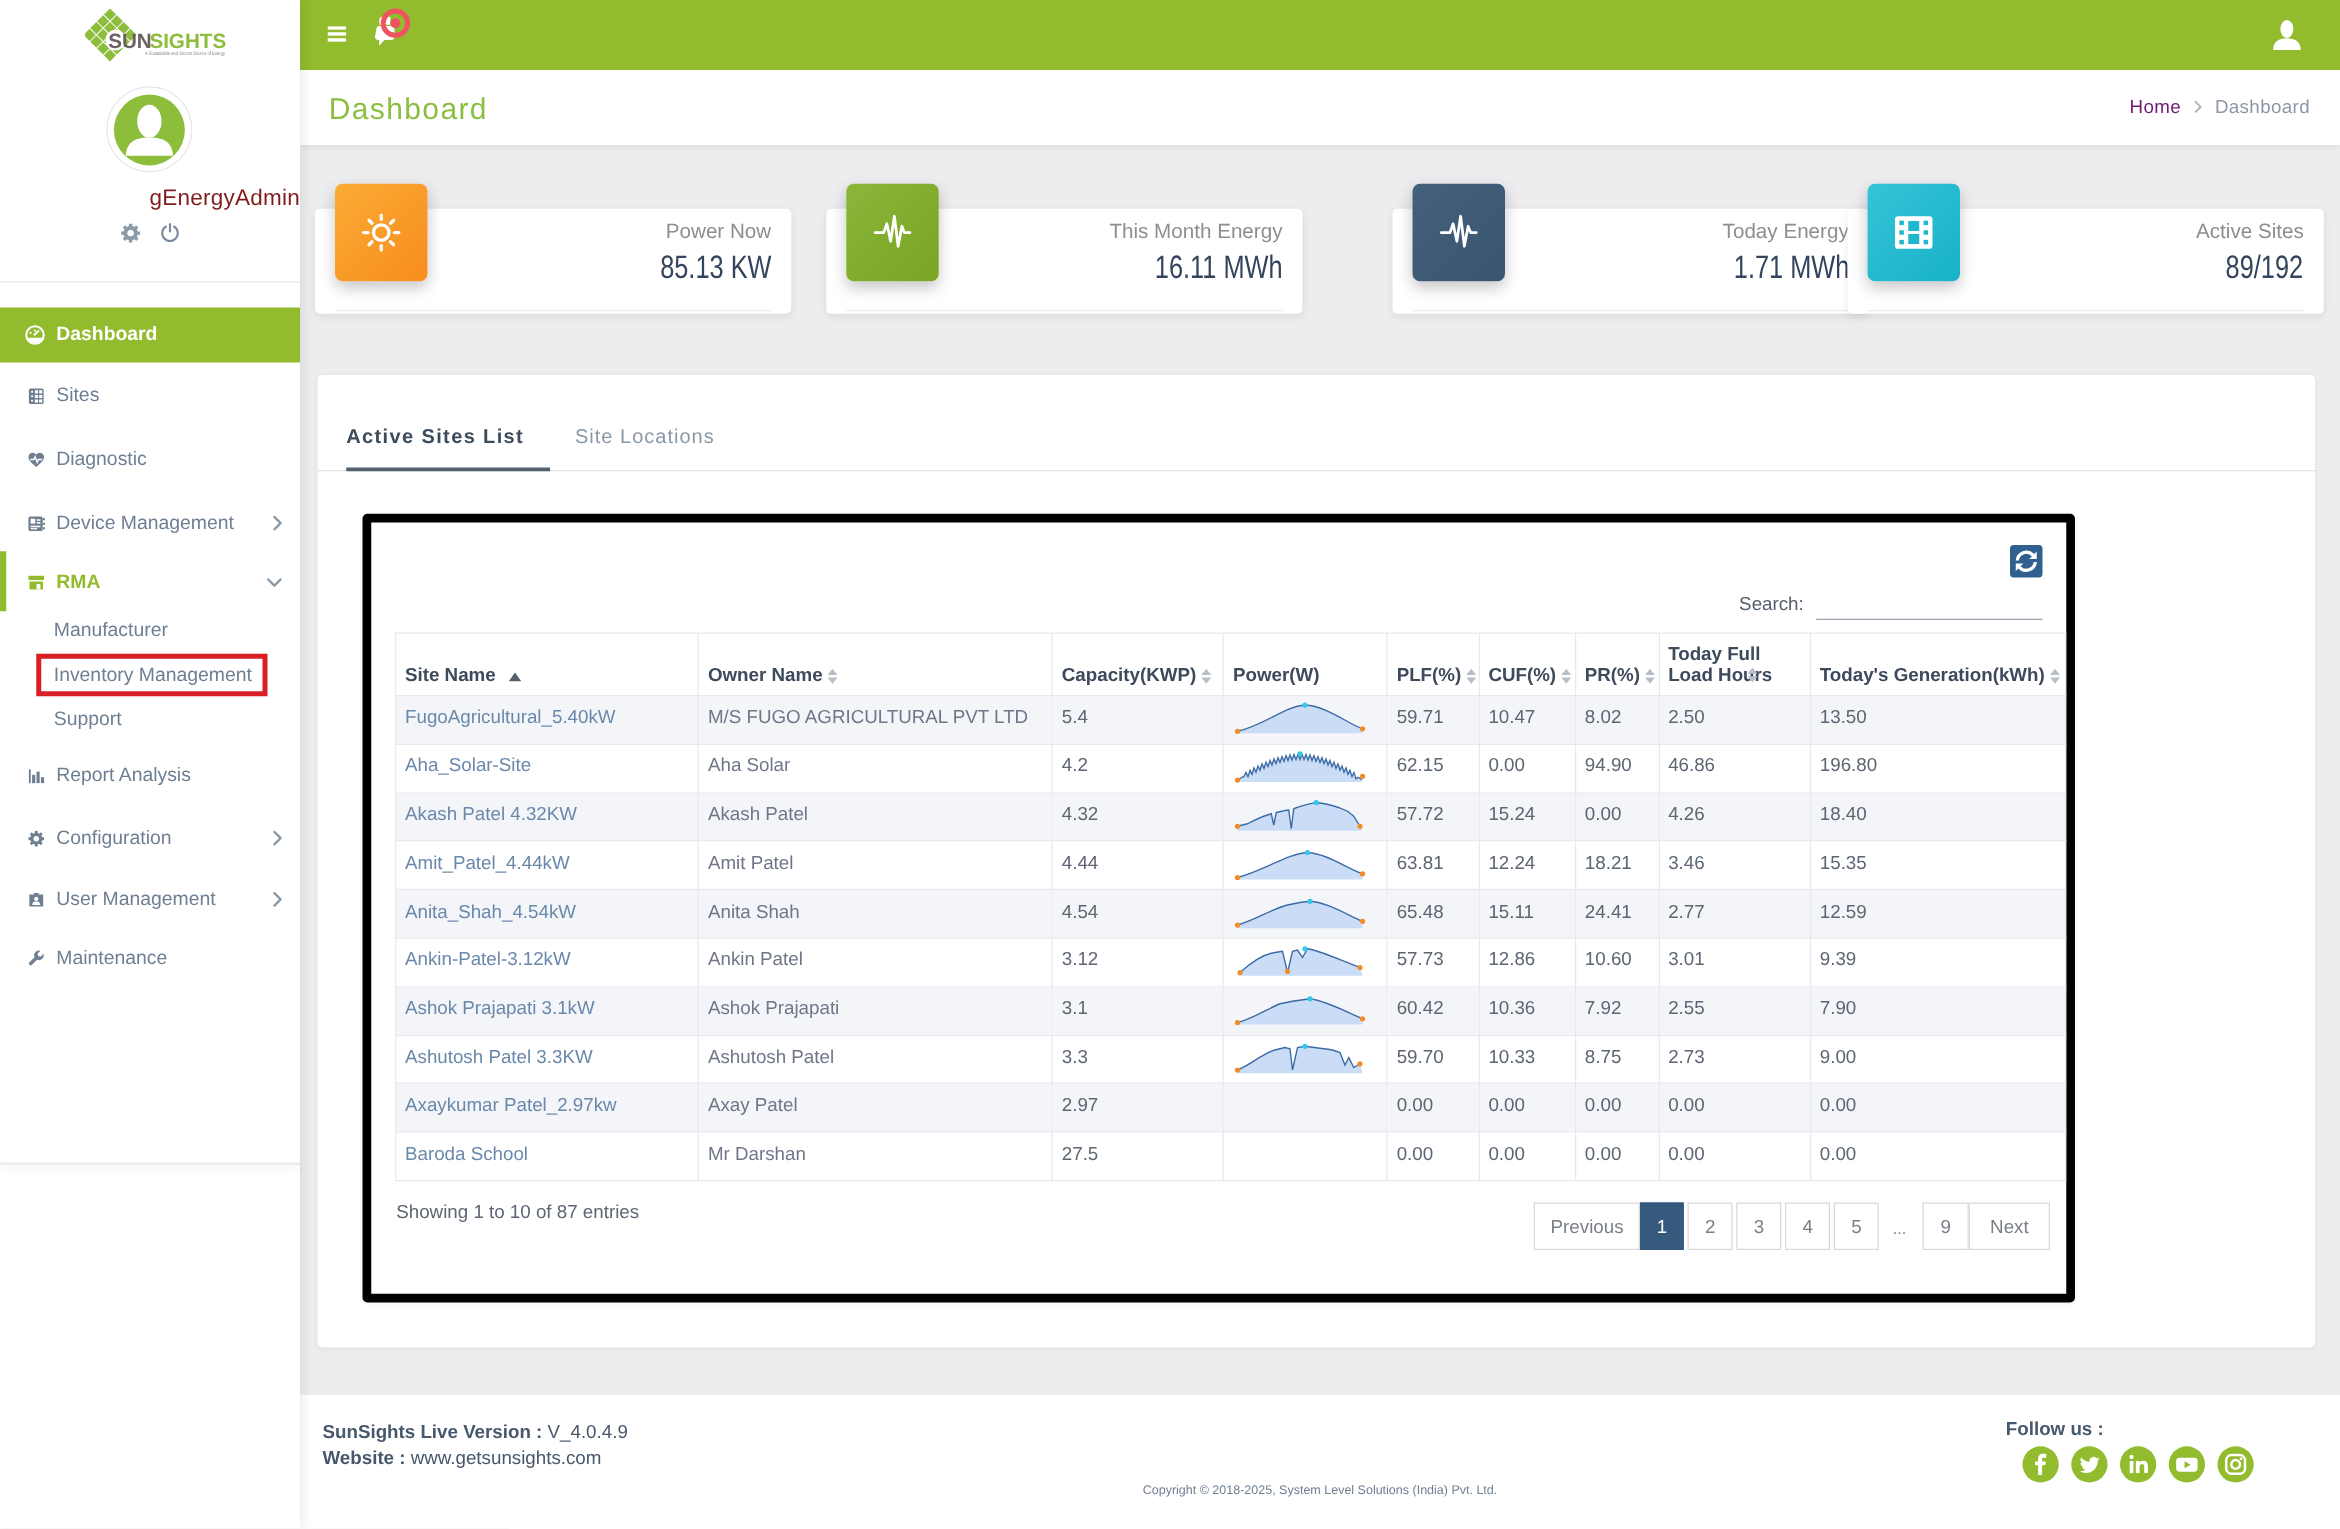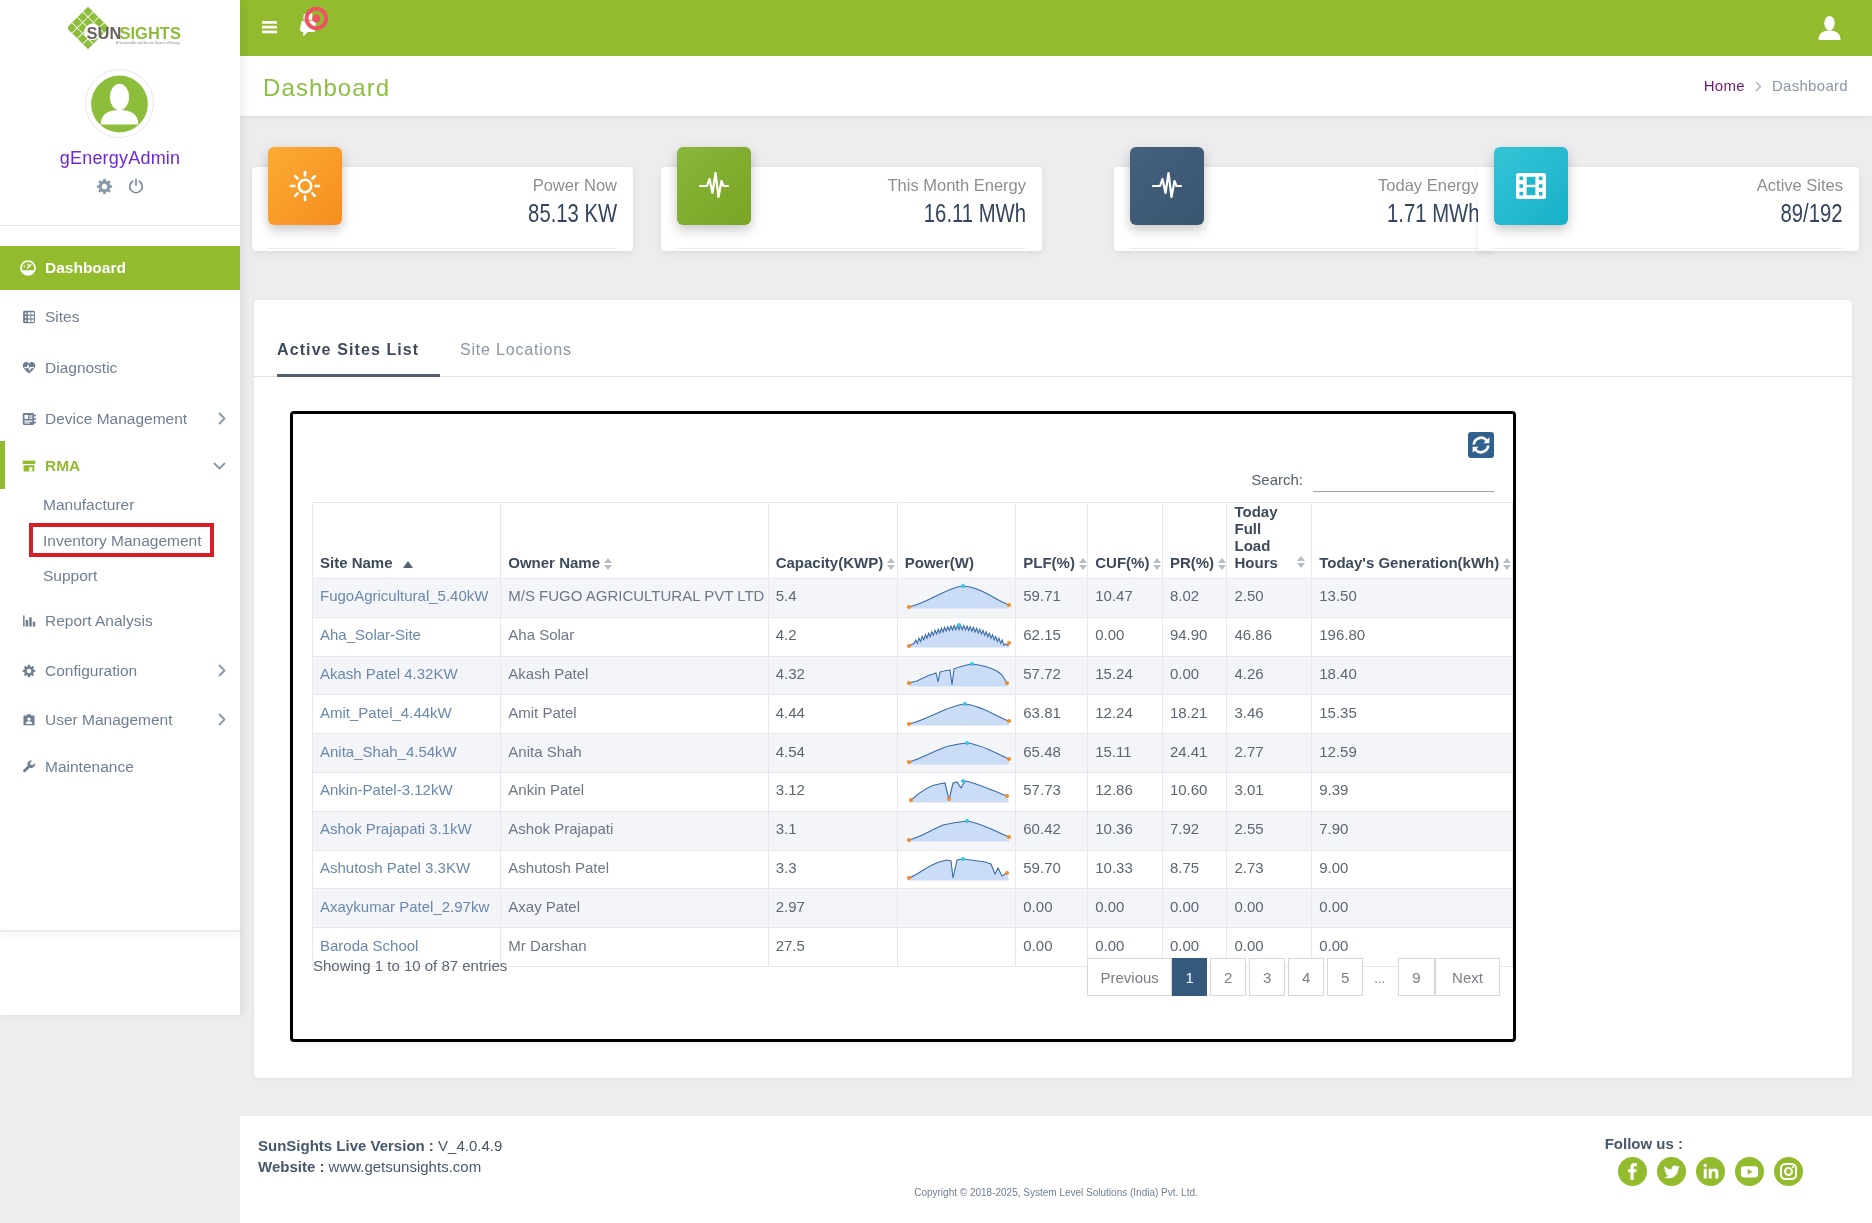--- a/index.html
+++ b/index.html
@@ -1,23 +1,23 @@
 <!DOCTYPE html>
 <html><head>
 <meta charset="utf-8">
 <style>
 * { margin:0; padding:0; box-sizing:border-box; }
 html,body { width:1872px; height:1223px; font-family:"Liberation Sans", sans-serif; }
 #page { position:relative; width:1872px; height:1223px; background:#ededef; overflow:hidden; }
 .abs { position:absolute; }
 
 
-#sidebar { left:0; top:0; width:240px; height:1015px; background:#fff; box-shadow:3px 0 8px rgba(0,0,0,.07); z-index:5; }
+#sidebar { left:0; top:0; width:240px; height:1223px; background:#fff; box-shadow:3px 0 8px rgba(0,0,0,.07); z-index:5; }
 #sidebar .botline { position:absolute; left:0; top:930px; width:240px; height:2px; background:#ececec; box-shadow:0 3px 6px rgba(0,0,0,.09); }
-#uname { position:absolute; left:0; top:148px; width:240px; text-align:center; color:#6d28d9; font-size:18px; letter-spacing:.2px; }
+#uname { position:absolute; left:0; top:148px; width:240px; text-align:right; color:#7f1d1d; font-size:18px; letter-spacing:.2px; }
 .nitem { position:absolute; left:0; width:240px; height:36px; display:flex; align-items:center; color:#6e7f92; font-size:15.5px; }
 .nitem .ic { margin-left:22px; margin-right:9px; flex:0 0 14px; width:14px; height:14px; }
 .nitem .chev { position:absolute; right:14px; }
 .sub { position:absolute; left:43px; color:#6e7f92; font-size:15.5px; height:24px; line-height:24px; }
 
 
 #topbar { left:240px; top:0; width:1632px; height:56px; background:#92bb2e; z-index:4; }
 #pagehead { left:240px; top:56px; width:1632px; height:60px; background:#fff; box-shadow:0 2px 4px rgba(0,0,0,.06); }
 #pagehead h1 { position:absolute; left:23px; top:18px; font-size:24px; color:#8cbf41; font-weight:normal; letter-spacing:1.1px; }
 #crumb { position:absolute; right:24px; top:21px; font-size:15px; color:#8a97a5; letter-spacing:.3px; }
@@ -29,21 +29,21 @@
 .slabel { position:absolute; right:16px; top:9px; font-size:16.5px; color:#8e8e8e; }
 .svalue { position:absolute; right:16px; top:31px; font-size:26px; color:#33445c; transform:scaleX(.78); transform-origin:100% 50%; }
 .sline { position:absolute; left:16px; right:16px; top:81px; height:1px; background:#ececec; }
 
 
 #panel { left:254px; top:300px; width:1598px; height:778px; background:#fff; border-radius:4px; box-shadow:0 1px 4px rgba(0,0,0,.06); }
 .tabs { position:absolute; left:0; top:0; width:100%; height:77px; border-bottom:1px solid #e2e2e2; }
 .tab1 { position:absolute; left:23px; top:41px; font-size:16px; font-weight:bold; color:#3e4b5b; letter-spacing:1.1px; }
 .tab1u { position:absolute; left:23px; top:74px; width:163px; height:3px; background:#55606e; }
 .tab2 { position:absolute; left:206px; top:41px; font-size:16px; color:#8a97a5; letter-spacing:.8px; }
-#innercard { position:absolute; left:36px; top:111px; width:1226px; height:631px; background:#fff; border:3px solid #000000; border-radius:4px; box-shadow:0 1px 3px rgba(0,0,0,.05); }
+#innercard { position:absolute; left:36px; top:111px; width:1370px; height:631px; background:#fff; border:7px solid #000000; border-radius:4px; box-shadow:0 1px 3px rgba(0,0,0,.05); }
 #refreshbtn { position:absolute; right:19px; top:18px; width:26px; height:26px; background:#31608e; border-radius:3px; }
 #searchlab { position:absolute; right:210px; top:57px; font-size:15px; color:#55606e; }
 #searchline { position:absolute; right:19px; top:77px; width:181px; height:1px; background:#9aa5b1; }
 
 
 #tbl { position:absolute; left:19px; top:88px; border-collapse:collapse; table-layout:fixed; font-size:15px; }
 #tbl th, #tbl td { border:1px solid #e7e9ee; padding:0 0 0 7px; text-align:left; font-weight:normal; overflow:hidden; white-space:nowrap; }
 #tbl thead th { color:#3d4a5c; font-weight:bold; height:50px; vertical-align:bottom; padding-bottom:7px; font-size:15px; }
 #tbl tbody td { height:38.8px; color:#5d6673; padding-bottom:4px; }
 #tbl tbody tr.odd { background:#f4f5f9; }

